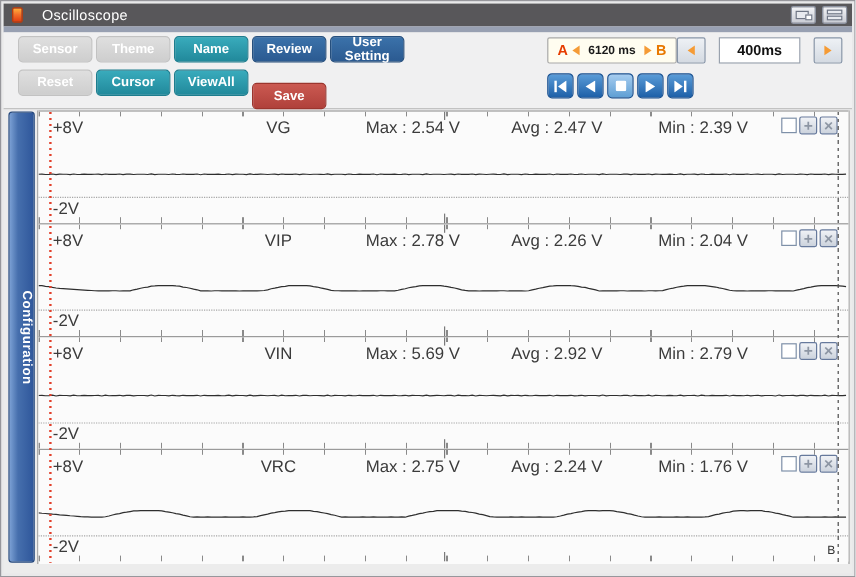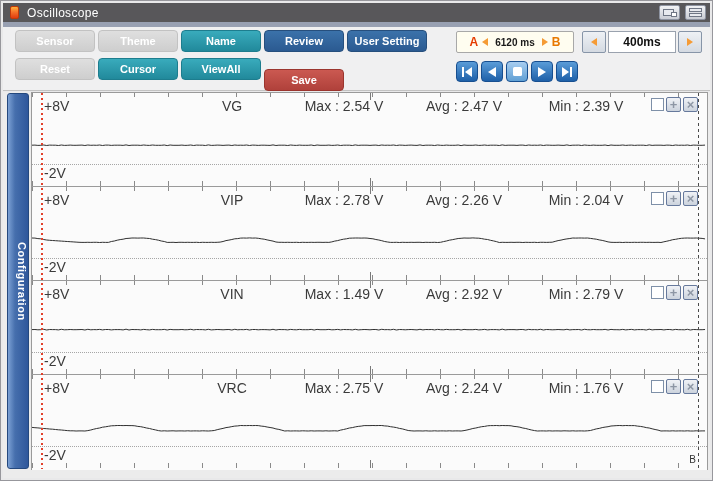--- a/index.html
+++ b/index.html
@@ -1,53 +1,53 @@
 <!DOCTYPE html>
 <html><head>
 <meta charset="utf-8">
 <style>
   * { margin:0; padding:0; box-sizing:border-box; }
   html,body { width:713px; height:481px; background:#fff; font-family:"Liberation Sans", sans-serif; }
   .window { position:relative; width:713px; height:481px; background:#e9e9ea; border:1px solid #97979c; }
 
   
-  .titlebar { position:absolute; left:2px; top:2px; right:2px; height:19px; background:#58575a; display:flex; align-items:center; }
+  .titlebar { position:absolute; left:2px; top:2px; right:2px; height:19px; background:#58575a; display:flex; align-items:center;gap:8px; }
   .tb-strip { position:absolute; left:2px; top:21px; right:2px; height:5px; background:#98a0b2; }
   .app-icon { width:9px; height:13px; margin:0 8px 0 7px; border-radius:2px; background:linear-gradient(#ffb03c 0%, #f4722a 45%, #e03c10 100%); border:1px solid #c23a08; }
   .win-title { color:#fff; font-size:12px; letter-spacing:.3px; }
   .win-icons { margin-left:auto; display:flex; gap:5px; padding-right:4px; }
   .win-ico { width:21px; height:15px; background:linear-gradient(#f2f3f6,#c9ccd4); border:1px solid #8e94a2; border-radius:2px; position:relative; }
   .win-ico .r1 { position:absolute; left:3px; top:3px; width:11px; height:7px; border:1px solid #6f7685; background:#e8eaef; }
   .win-ico .r2 { position:absolute; right:2px; bottom:2px; width:6px; height:5px; border:1px solid #6f7685; background:#fff; }
   .win-ico .b1, .win-ico .b2 { position:absolute; left:3px; width:13px; height:4px; border:1px solid #6f7685; background:#e8eaef; }
   .win-ico .b1 { top:2px; } .win-ico .b2 { bottom:2px; }
 
   
   .toolbar { position:absolute; left:2px; top:26px; right:2px; height:64px; background:#f0f0f1; border-bottom:1px solid #c2c2c2; }
   .btn-rows { position:absolute; left:12px; top:3px; display:flex; flex-direction:column; gap:6px; }
   .brow { display:flex; gap:3px; }
-  .tbtn { width:80px; height:22px; border-radius:4px; color:#fff; font-size:11px; font-weight:bold; font-family:"Liberation Sans",sans-serif; display:flex; align-items:center; justify-content:center; cursor:pointer; }
+  .tbtn { width:62px; height:22px; border-radius:4px; color:#fff; font-size:11px; font-weight:bold; font-family:"Liberation Sans",sans-serif; display:flex; align-items:center; justify-content:center; cursor:pointer; }
   .tbtn.g    { background:linear-gradient(#dfdfdf,#cecece); border:1px solid #c2c2c2; }
   .tbtn.teal { background:linear-gradient(#39abbc,#21899b); border:1px solid #1d7d8e; }
   .tbtn.blue { background:linear-gradient(#3b72aa,#2b5a91); border:1px solid #264f7d; }
   .tbtn.green{ background:linear-gradient(#578b2b,#42701c); border:1px solid #3a6019; }
   .tbtn.red  { background:linear-gradient(#cb5951,#b0413b); border:1px solid #9b352e;margin-top:11px; }
   .spin { display:inline-flex; flex-direction:column; gap:2px; margin-left:7px; }
   .spin i { width:0; height:0; border-left:3px solid transparent; border-right:3px solid transparent; }
   .spin .up { border-bottom:4px solid #fff; }
   .spin .dn { border-top:4px solid #fff; }
 
   .tr-row1 { position:absolute; left:453px; top:4px; right:8px; display:flex; align-items:center; }
   .ab-box { height:22px; width:118px; background:#fffdf0; border:1px solid #a8a8a8; border-radius:2px; display:flex; align-items:center; justify-content:center; gap:4px; }
   .ab-a { color:#e63c00; font-weight:bold; font-size:12px; }
   .ab-b { color:#e87800; font-weight:bold; font-size:12px; }
   .ab-val { font-size:10px; font-weight:bold; color:#1a1a1a; padding:0 3px; }
   .tri-l { width:0; height:0; border-top:4px solid transparent; border-bottom:4px solid transparent; border-right:6px solid #f59b35; }
   .tri-r { width:0; height:0; border-top:4px solid transparent; border-bottom:4px solid transparent; border-left:6px solid #f59b35; }
-  .stepper { margin-left:auto; display:flex; align-items:center; gap:2px; }
+  .stepper { margin-left:auto; display:flex; align-items:center; gap:11px; }
   .step-btn { width:24px; height:22px; background:linear-gradient(#eef1f5,#d4dae2); border:1px solid #8795a8; border-radius:2px; display:flex; align-items:center; justify-content:center; cursor:pointer; }
   .step-val { width:68px; height:22px; background:#fff; border:1px solid #9aa2ae; display:flex; align-items:center; justify-content:center; font-size:12px; font-weight:bold; color:#111; }
 
   .playback { position:absolute; left:453px; top:34px; display:flex; gap:3px; }
   .pb { width:22px; height:21px; border-radius:4px; background:linear-gradient(#5a9cd8,#1e60a8); border:1px solid #174f90; display:flex; align-items:center; justify-content:center; cursor:pointer; }
   .pb.stop { background:linear-gradient(#a7cdf0,#5f9fd4); }
   .pb svg { display:block; }
 
   
   .chart { position:absolute; left:2px; top:91px; right:2px; bottom:2px; background:#ececec; }
@@ -215,21 +215,21 @@
       </div>
 
       <div class="panel">
         <svg id="wave-2" class="wave" viewBox="0 0 689 94" preserveAspectRatio="none">
             <polyline fill="none" stroke="#2e2e2e" stroke-width="1" points="0,48.6 3,48.5 6,48.8 9,48.7 12,48.3 15,49.0 18,48.5 21,48.6 24,48.6 27,48.9 30,48.3 33,48.8 36,48.7 39,48.5 42,48.7 45,48.7 48,48.6 51,48.5 54,49.0 57,48.3 60,48.8 63,48.6 66,48.7 69,48.4 72,48.9 75,48.5 78,48.5 81,48.9 84,48.6 87,48.6 90,48.6 93,48.9 96,48.2 99,49.0 102,48.5 105,48.6 108,48.6 111,48.9 114,48.4 117,48.7 120,48.9 123,48.4 126,48.7 129,48.7 132,48.7 135,48.4 138,49.0 141,48.4 144,48.7 147,48.7 150,48.7 153,48.5 156,48.8 159,48.7 162,48.3 165,48.9 168,48.5 171,48.6 174,48.6 177,48.9 180,48.3 183,48.9 186,48.7 189,48.5 192,48.6 195,48.8 198,48.6 201,48.5 204,49.0 207,48.3 210,48.8 213,48.6 216,48.7 219,48.4 222,49.0 225,48.5 228,48.5 231,48.8 234,48.6 237,48.6 240,48.7 243,48.9 246,48.3 249,49.0 252,48.5 255,48.6 258,48.6 261,48.9 264,48.4 267,48.7 270,48.8 273,48.4 276,48.7 279,48.7 282,48.7 285,48.4 288,49.0 291,48.4 294,48.7 297,48.7 300,48.7 303,48.4 306,48.8 309,48.7 312,48.4 315,48.9 318,48.5 321,48.6 324,48.6 327,48.9 330,48.3 333,48.9 336,48.7 339,48.5 342,48.6 345,48.8 348,48.5 351,48.5 354,49.0 357,48.3 360,48.7 363,48.6 366,48.8 369,48.3 372,49.0 375,48.5 378,48.6 381,48.8 384,48.6 387,48.5 390,48.7 393,48.9 396,48.3 399,48.9 402,48.5 405,48.6 408,48.5 411,48.9 414,48.4 417,48.7 420,48.8 423,48.4 426,48.7 429,48.7 432,48.7 435,48.4 438,49.0 441,48.4 444,48.7 447,48.7 450,48.7 453,48.4 456,48.9 459,48.7 462,48.4 465,48.9 468,48.6 471,48.6 474,48.6 477,48.9 480,48.2 483,48.9 486,48.6 489,48.6 492,48.6 495,48.8 498,48.5 501,48.5 504,49.0 507,48.4 510,48.7 513,48.6 516,48.8 519,48.3 522,49.0 525,48.5 528,48.6 531,48.8 534,48.7 537,48.5 540,48.7 543,48.8 546,48.3 549,48.9 552,48.6 555,48.6 558,48.5 561,49.0 564,48.3 567,48.7 570,48.8 573,48.5 576,48.7 579,48.7 582,48.7 585,48.4 588,49.0 591,48.4 594,48.7 597,48.7 600,48.8 603,48.4 606,48.9 609,48.6 612,48.4 615,48.9 618,48.6 621,48.6 624,48.6 627,49.0 630,48.2 633,48.9 636,48.6 639,48.6 642,48.5 645,48.9 648,48.5 651,48.5 654,48.9 657,48.4 660,48.7 663,48.7 666,48.8 669,48.3 672,49.0 675,48.5 678,48.6 681,48.7 684,48.7 687,48.5"></polyline>
           </svg>
         <div class="ticks t"></div>
           <div class="ctick t"></div>
         <span class="lbl vmax">+8V</span>
         <span class="lbl chname">VIN</span>
-        <span class="lbl smax">Max : 1.49 V</span>
+        <span class="lbl smax">Max : 5.69 V</span>
         <span class="lbl savg">Avg : 2.92 V</span>
         <span class="lbl smin">Min : 2.79 V</span>
         <div class="chctrl">
           <span class="chk"></span>
           <span class="sqbtn">+</span>
           <span class="sqbtn">×</span>
         </div>
         <div class="zeroline"></div>
         <span class="lbl vmin">-2V</span>
         <div class="ticks b"></div>

